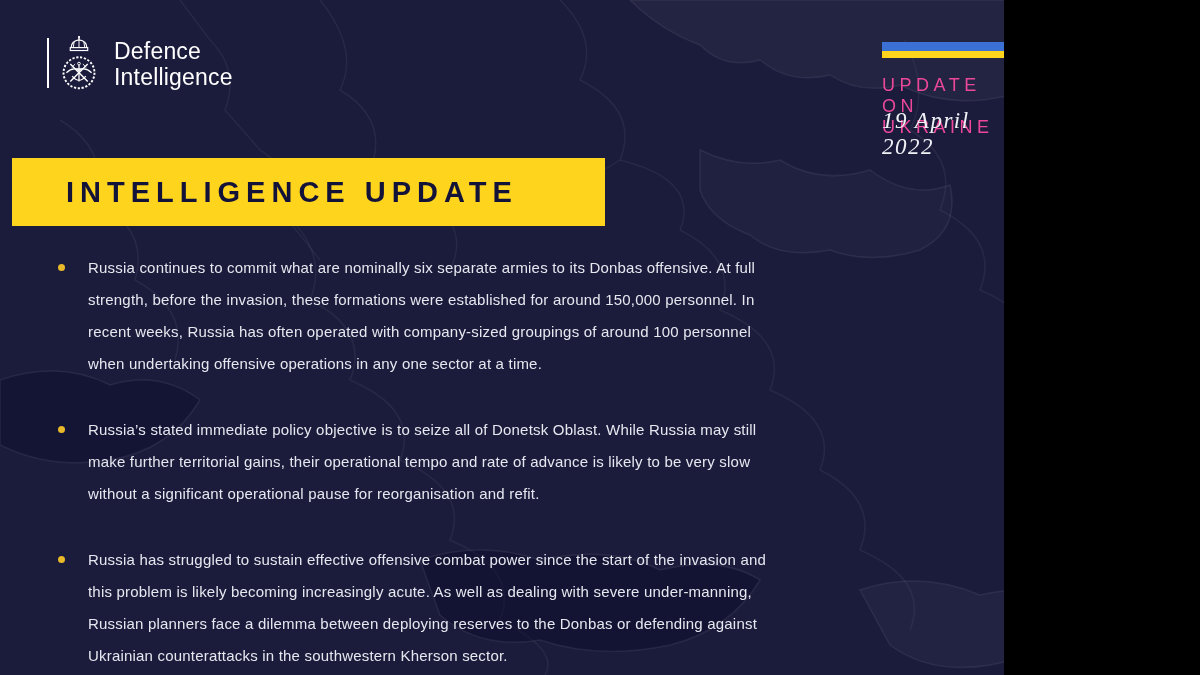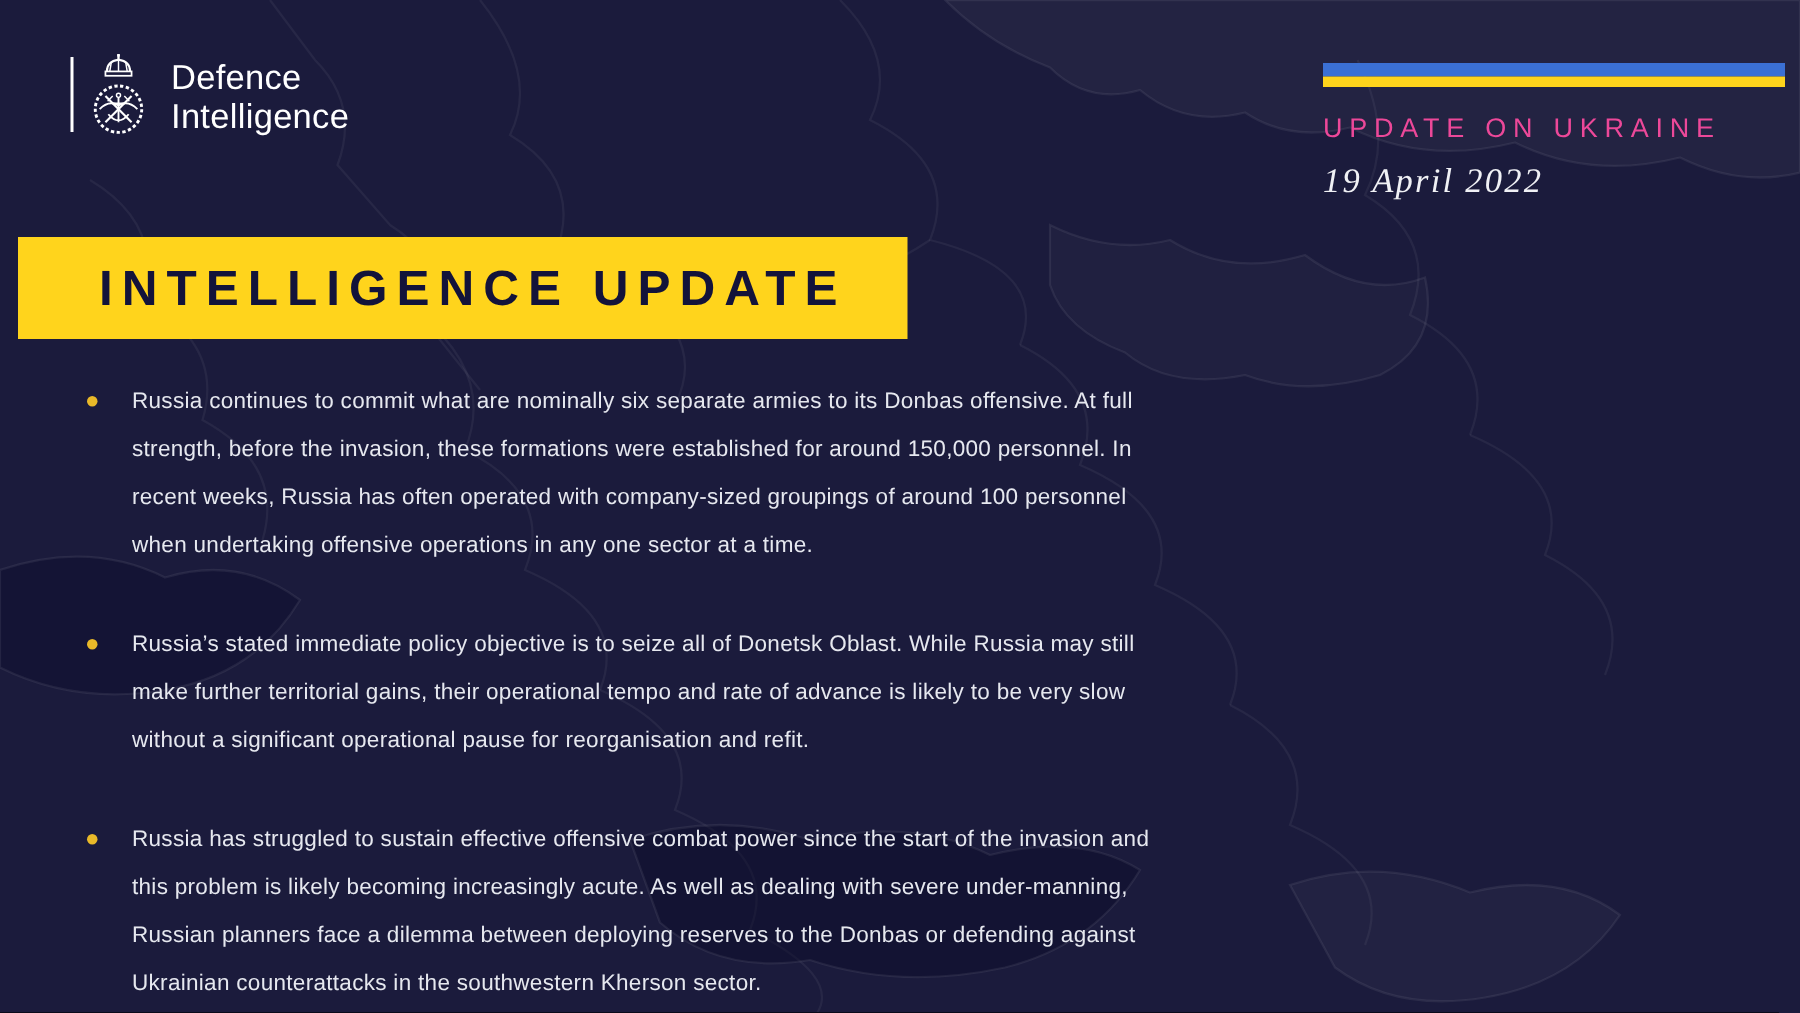--- a/index.html
+++ b/index.html
@@ -1,18 +1,18 @@
 <!DOCTYPE html>
 <html style="--bg-navy: #1b1b3c; --flag-blue: #3b70d4; --flag-yellow: #ffd41c; --banner-bg: #ffd41c; --banner-text: #13133a; --bullet-dot: #e9b929; --text-light: #e6e8ef;"><head>
 <meta charset="utf-8">
 <style>
   html,body{margin:0;padding:0;background:#000;}
   .page{
     position:relative;
-    width:1200px;height:675px;
+    width:1004px;height:675px;
     overflow:hidden;
     background:var(--bg-navy,#1b1b3c);
     font-family:"Liberation Sans","DejaVu Sans",sans-serif;
   }
   .map-overlay{position:absolute;inset:0;pointer-events:none;}
 
   
   .logo-group{position:absolute;left:47px;top:36px;display:flex;align-items:flex-start;}
   .logo-rule{width:2px;height:50px;background:#ffffff;margin-top:2px;}
   .crest{width:46px;height:60px;margin-left:7px;}
@@ -38,21 +38,21 @@
 
   
   .banner{
     position:absolute;left:12px;top:158px;width:593px;height:68px;
     background:var(--banner-bg,#ffd41c);
     display:flex;align-items:center;
   }
   .banner-label{
     margin-left:54px;
     color:var(--banner-text,#13133a);
-    font-size:33px;font-weight:700;letter-spacing:6px;
+    font-size:29px;font-weight:700;letter-spacing:6px;
   }
 
   
   .bullets{position:absolute;left:58px;top:252px;width:1100px;list-style:none;margin:0;padding:0;}
   .bullet-item{position:relative;padding-left:30px;margin:0 0 34px 0;}
   .bullet-item::before{
     content:"";position:absolute;left:0;top:12px;width:7px;height:7px;border-radius:50%;
     background:var(--bullet-dot,#e9b929);
   }
   .bullet-text{

